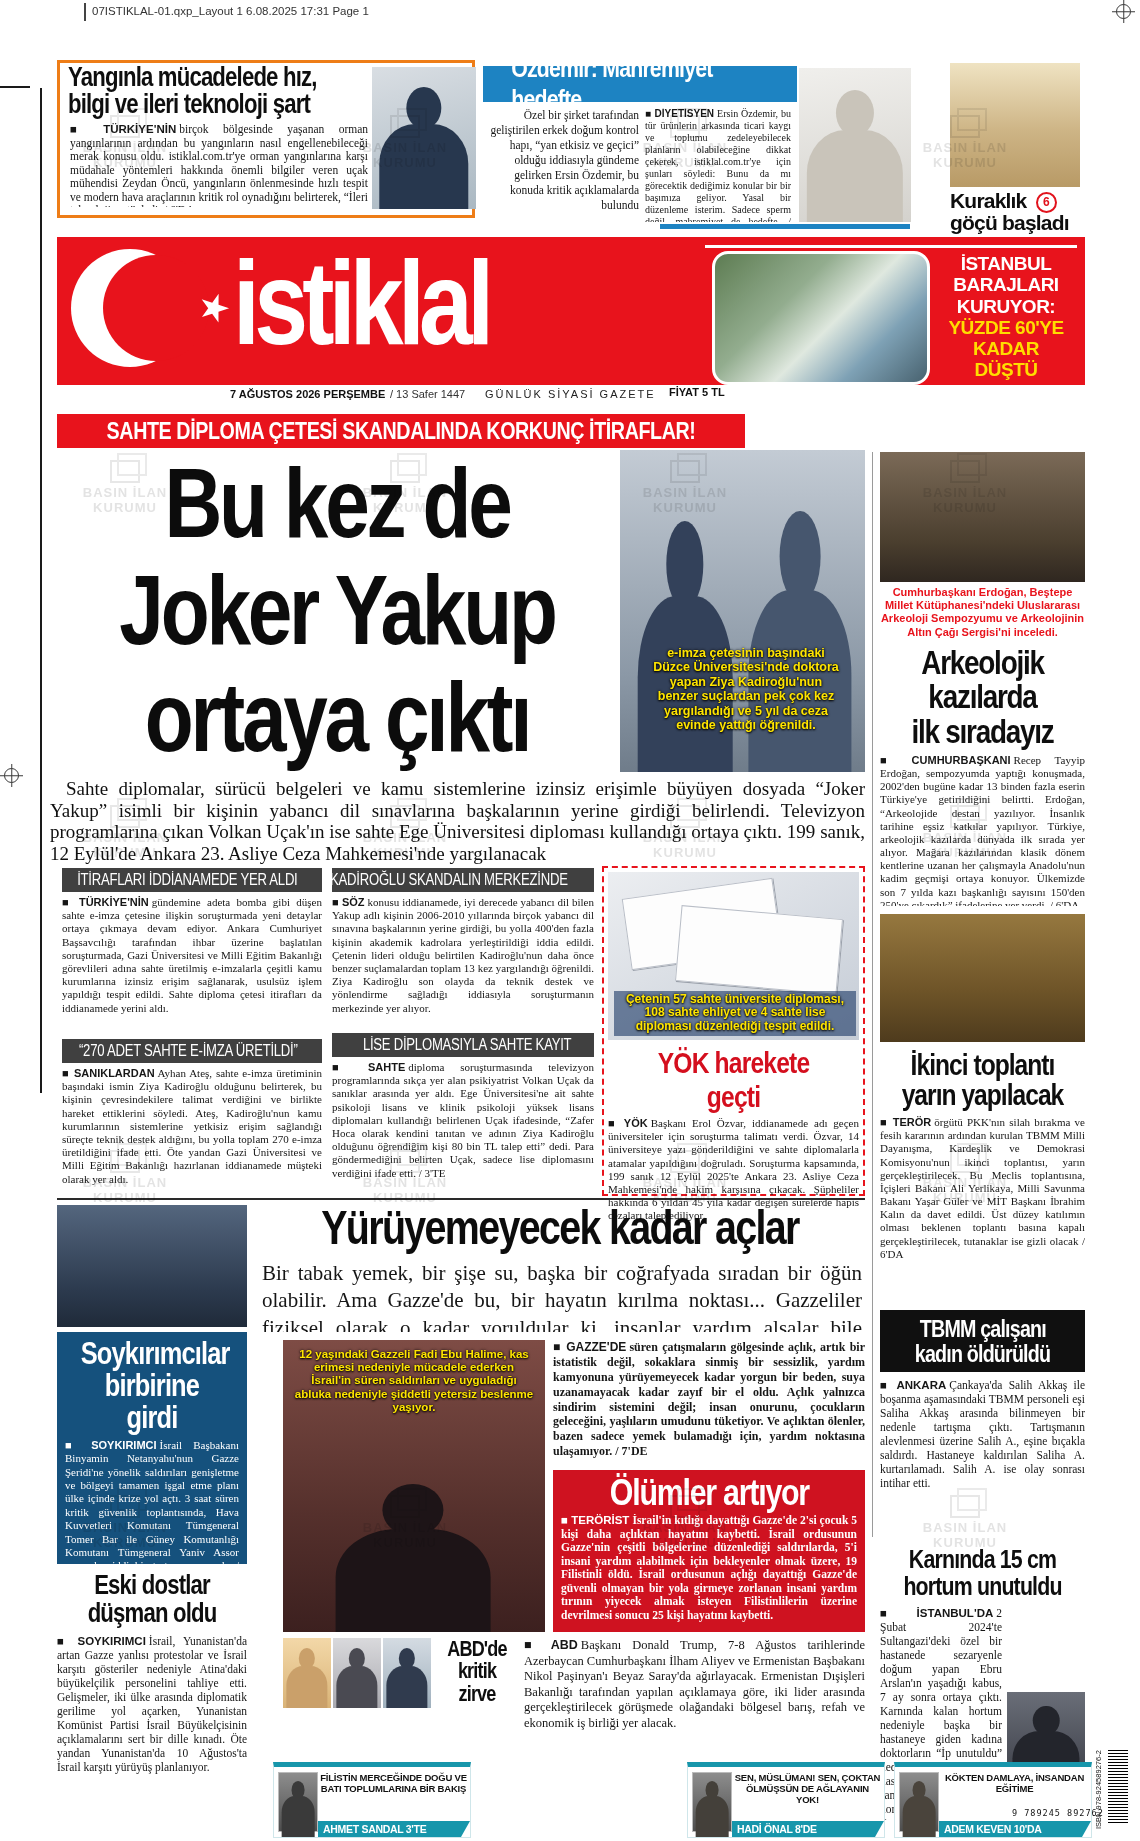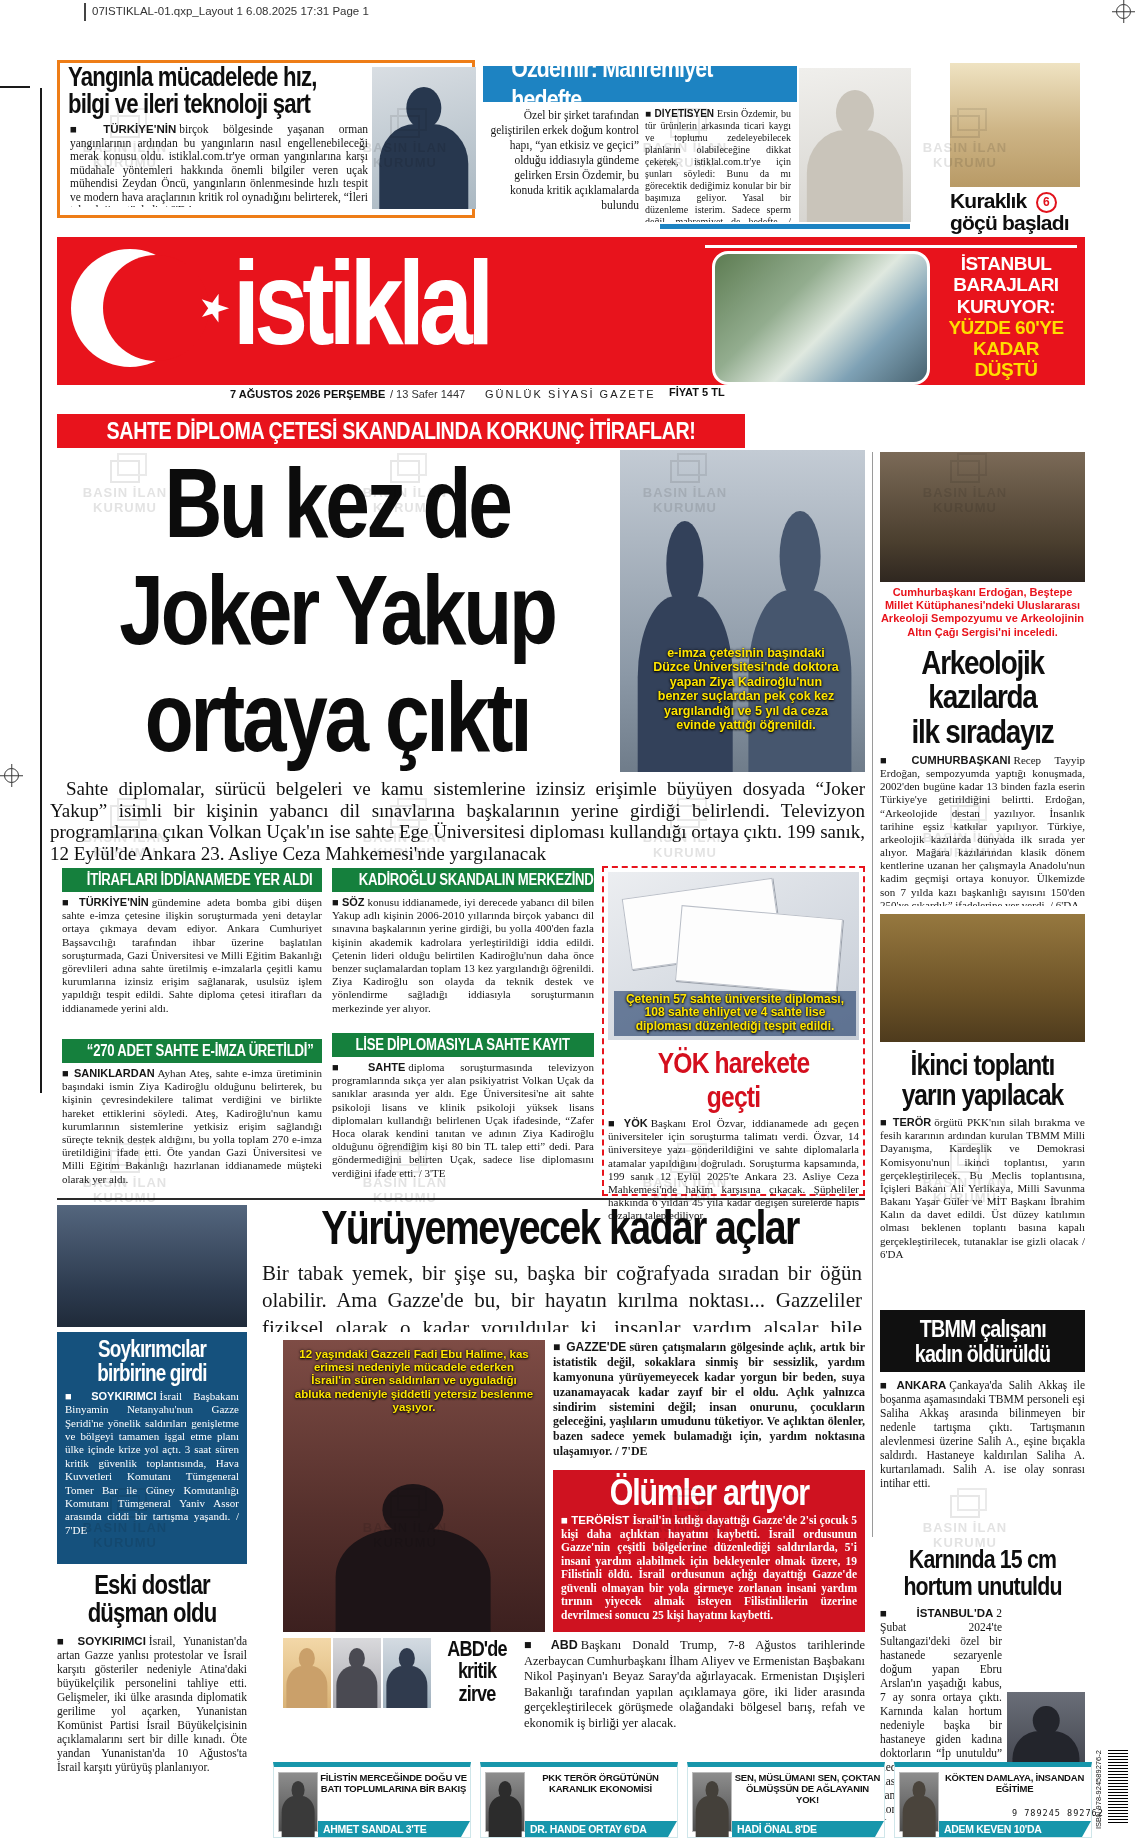--- a/index.html
+++ b/index.html
@@ -4,21 +4,21 @@
 <style>
   html,body{margin:0;padding:0;background:#fff}
   #page{position:relative;width:1140px;height:1841px;background:#fff;overflow:hidden;
         font-family:"Liberation Sans",sans-serif;color:#111}
   .abs{position:absolute}
   .serif{font-family:"Liberation Serif",serif}
   .body-txt{font-family:"Liberation Serif",serif;text-align:justify;color:#161616;overflow:hidden}
   .lead-in{font-family:"Liberation Sans",sans-serif;font-weight:700;margin-right:3px}
   .hl{font-weight:800;color:#0e0e0e;letter-spacing:-.5px;line-height:1.02}
   .cx{transform:scaleX(.82)}
-  .barhead{background:#15803d;color:#fff;font-weight:700;display:flex;align-items:center;justify-content:flex-start;
+  .barhead{background:#404040;color:#fff;font-weight:400;display:flex;align-items:center;justify-content:flex-end;
            letter-spacing:-.3px;white-space:nowrap}
   .ph{position:absolute;overflow:hidden}
   .person::before{content:"";position:absolute;left:50%;top:14%;width:34%;height:30%;transform:translateX(-50%);
                   border-radius:50%;background:var(--sil,#5a6470)}
   .person::after{content:"";position:absolute;left:50%;top:40%;width:86%;height:70%;transform:translateX(-50%);
                  border-radius:40% 40% 0 0;background:var(--sil,#5a6470)}
   .regmark{width:13px;height:13px;border:1.5px solid #3a3a3a;border-radius:50%;position:absolute}
   .regmark::before{content:"";position:absolute;left:50%;top:-5px;bottom:-5px;width:1.5px;background:#3a3a3a;transform:translateX(-50%)}
   .regmark::after{content:"";position:absolute;top:50%;left:-5px;right:-5px;height:1.5px;background:#3a3a3a;transform:translateY(-50%)}
   .wm{position:absolute;width:110px;text-align:center;color:#c7c7c7;opacity:.5;mix-blend-mode:multiply;
@@ -214,21 +214,21 @@
     <div class="cx">hortum unutuldu</div>
   </div>
   <div class="abs body-txt" style="left:880px;top:1606px;width:205px;height:214px;font-size:11.5px;line-height:1.22">
     <div class="ph person" style="position:relative;float:right;width:78px;height:98px;margin:86px 0 0 5px;
          background:linear-gradient(#6a6e78,#383b44);--sil:#23252c"></div>
     <span class="lead-in">■ İSTANBUL'DA</span><span>2 Şubat 2024'te Sultangazi'deki özel bir hastanede sezaryenle doğum yapan Ebru Arslan'ın yaşadığı kabus, 7 ay sonra ortaya çıktı. Karnında kalan hortum nedeniyle başka bir hastaneye giden kadına doktorların “İp unutuldu” dediği; Arslan'ın ikinci bir hastanede bunun 15 santimetrelik dren hortumu olduğunu öğrendiği belirtildi. Başhekimin kendisine “Ne olmuş ölmedin ya” dediğini söyleyen kadın şikayetçi oldu.</span>
   </div>
 
   <div class="ph" style="left:57px;top:1205px;width:190px;height:122px;background:linear-gradient(#54667e,#2c3a4e 70%,#1f2a39)"></div>
   <div class="abs" style="left:57px;top:1332px;width:190px;height:232px;background:#15517d;color:#fff;padding:6px 8px;box-sizing:border-box">
-    <div style="text-align:center;font-weight:800;font-size:23px;letter-spacing:-1px;line-height:1.04">
+    <div style="text-align:center;font-weight:800;font-size:31px;letter-spacing:-1px;line-height:1.04">
       <div class="cx">Soykırımcılar</div>
       <div class="cx">birbirine girdi</div>
     </div>
     <div class="body-txt" style="margin-top:4px;height:168px;font-size:11px;line-height:1.22;color:#fff">
       <span class="lead-in">■ SOYKIRIMCI</span><span>İsrail Başbakanı Binyamin Netanyahu'nun Gazze Şeridi'ne yönelik saldırıları genişletme ve bölgeyi tamamen işgal etme planı ülke içinde krize yol açtı. 3 saat süren kritik güvenlik toplantısında, Hava Kuvvetleri Komutanı Tümgeneral Tomer Bar ile Güney Komutanlığı Komutanı Tümgeneral Yaniv Assor arasında ciddi bir tartışma yaşandı. / 7'DE</span>
     </div>
   </div>
   <div class="abs hl" style="left:57px;top:1572px;width:190px;text-align:center;font-size:27px;letter-spacing:-1px">
     <div class="cx">Eski dostlar</div>
     <div class="cx">düşman oldu</div>
@@ -269,25 +269,20 @@
   </div>
   <div class="abs body-txt" style="left:524px;top:1638px;width:341px;height:112px;font-size:12.5px;line-height:1.24">
     <span class="lead-in">■ ABD</span><span>Başkanı Donald Trump, 7-8 Ağustos tarihlerinde Azerbaycan Cumhurbaşkanı İlham Aliyev ve Ermenistan Başbakanı Nikol Paşinyan'ı Beyaz Saray'da ağırlayacak. Ermenistan Dışişleri Bakanlığı tarafından yapılan açıklamaya göre, iki lider arasında gerçekleştirilecek görüşmede olağandaki bölgesel barış, refah ve ekonomik iş birliği yer alacak.</span>
   </div>
 
   <div class="tease" style="left:273px">
     <div class="pic person" style="--sil:#3a3a3a"></div>
     <div class="topic">FİLİSTİN MERCEĞİNDE DOĞU VE BATI TOPLUMLARINA BİR BAKIŞ</div>
     <div class="ribbon">AHMET SANDAL 3'TE</div>
   </div>
-  <div class="tease" style="left:480px">
-    <div class="pic person" style="--sil:#2c2c2c"></div>
-    <div class="topic">PKK TERÖR ÖRGÜTÜNÜN KARANLIK EKONOMİSİ</div>
-    <div class="ribbon">DR. HANDE ORTAY 6'DA</div>
-  </div>
   <div class="tease" style="left:687px">
     <div class="pic person" style="--sil:#44403a"></div>
     <div class="topic">SEN, MÜSLÜMAN! SEN, ÇOKTAN ÖLMÜŞSÜN DE AĞLAYANIN YOK!</div>
     <div class="ribbon">HADİ ÖNAL 8'DE</div>
   </div>
   <div class="tease" style="left:894px">
     <div class="pic person" style="--sil:#4a443c"></div>
     <div class="topic">KÖKTEN DAMLAYA, İNSANDAN EĞİTİME</div>
     <div class="ribbon">ADEM KEVEN 10'DA</div>
   </div>

